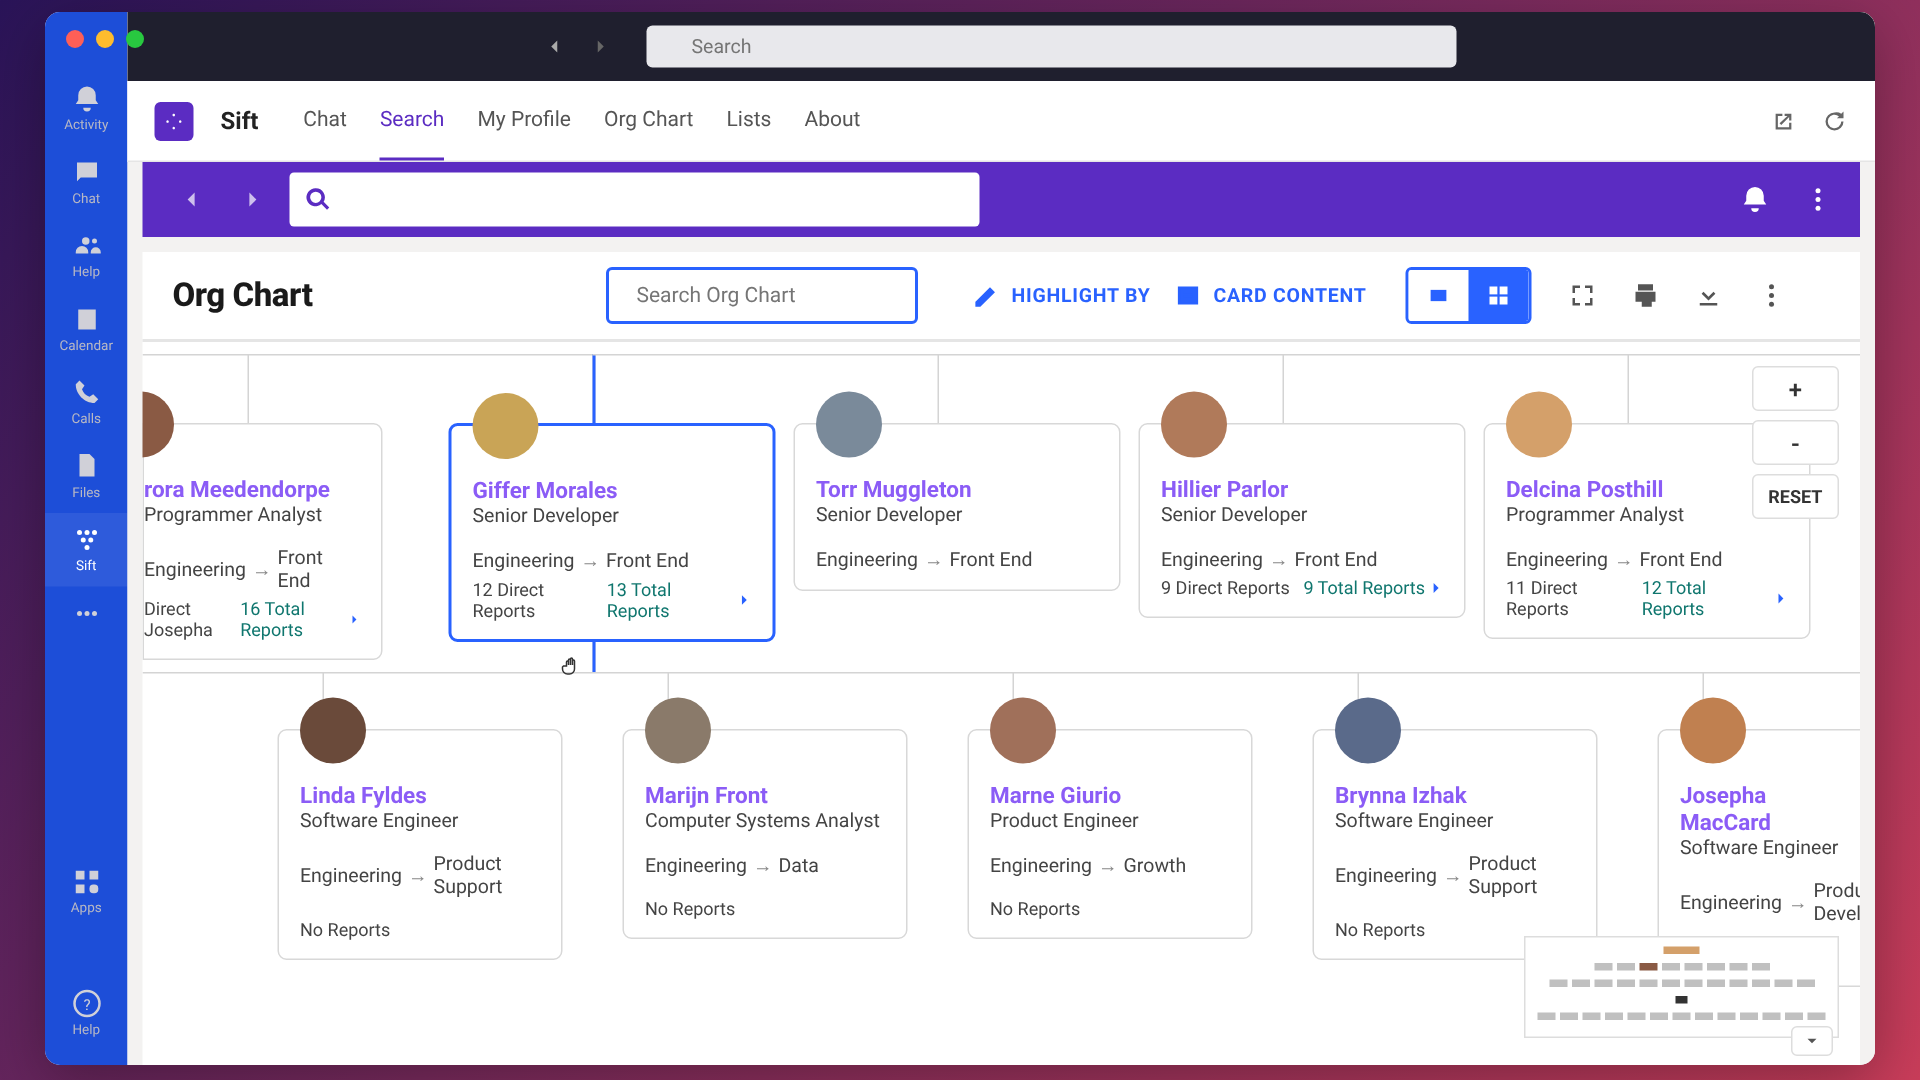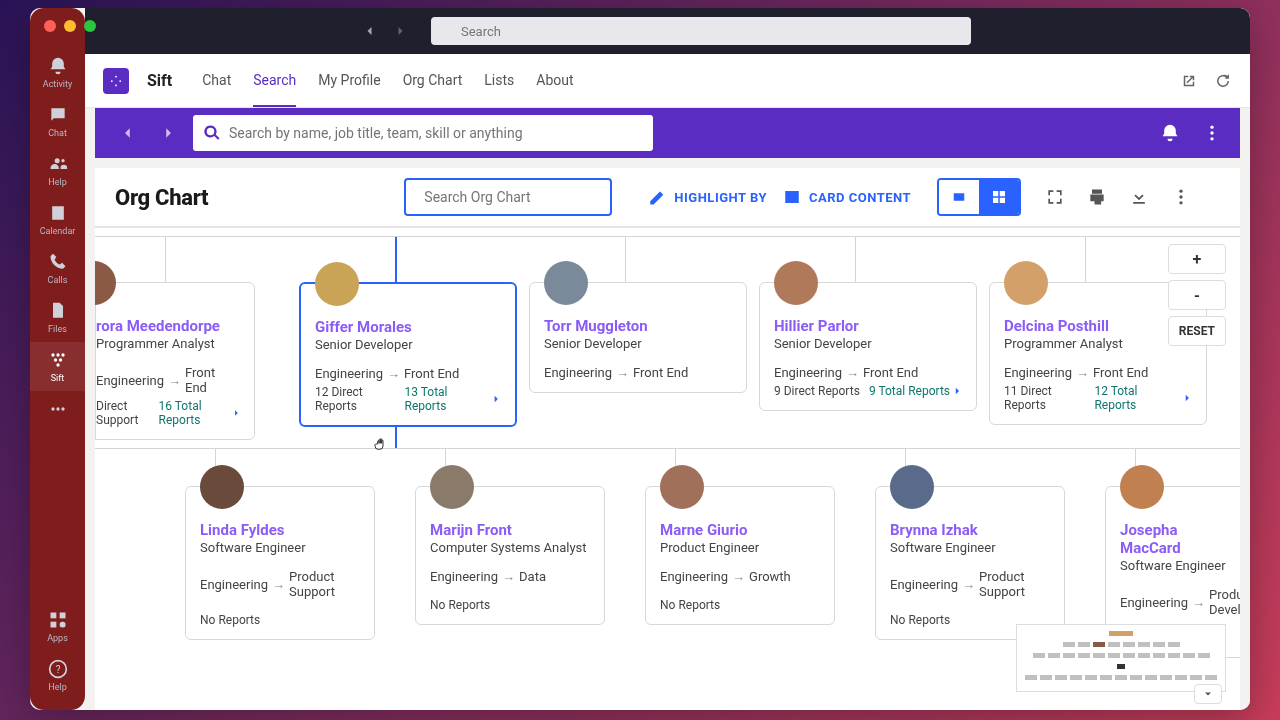--- a/index.html
+++ b/index.html
@@ -3,27 +3,27 @@
 <meta charset="utf-8">
 <style>
 * { margin: 0; padding: 0; box-sizing: border-box; font-family: -apple-system, BlinkMacSystemFont, "Segoe UI", Roboto, sans-serif; }
 body { width: 1280px; height: 720px; overflow: hidden; background: linear-gradient(135deg, #2a1458 0%, #7a2b5e 50%, #c93d5a 100%); position: relative; }
 .window { position: absolute; top: 8px; left: 30px; right: 30px; bottom: 10px; background: #f5f5f5; border-radius: 10px; overflow: hidden; box-shadow: 0 10px 40px rgba(0,0,0,0.3); display: flex; }
 .traffic-lights { position: absolute; top: 12px; left: 14px; display: flex; gap: 8px; z-index: 100; }
 .traffic-lights span { width: 12px; height: 12px; border-radius: 50%; display: block; }
 .tl-red { background: #ff5f57; }
 .tl-yellow { background: #febc2e; }
 .tl-green { background: #28c840; }
-.left-rail { width: 55px; background: #7f1d1d; display: flex; flex-direction: column; align-items: center; padding-top: 40px; color: #d0d0d8; border-radius: 14px; }
+.left-rail { width: 55px; background: #1d4ed8; display: flex; flex-direction: column; align-items: center; padding-top: 40px; color: #d0d0d8; }
 .rail-item { display: flex; flex-direction: column; align-items: center; gap: 3px; padding: 8px 0; width: 100%; cursor: pointer; font-size: 9px; color: #b8b8c4; }
 .rail-item svg { width: 20px; height: 20px; fill: #d0d0d8; }
 .rail-item.active { color: #fff; }
 .rail-item.active svg { fill: #fff; }
 .rail-item.selected { background: rgba(255,255,255,0.08); }
-.rail-bottom { margin-top: auto; padding-bottom: 10px; display: flex; flex-direction: column; align-items: flex-start; width: 100%; }
+.rail-bottom { margin-top: auto; padding-bottom: 10px; display: flex; flex-direction: column; align-items: flex-start; width: 100%; gap: 32px; }
 .main-col { flex: 1; display: flex; flex-direction: column; background: #f3f2f1; }
 .titlebar { height: 46px; background: #1f1f2e; display: flex; align-items: center; padding: 0 12px; gap: 10px; }
 .nav-arrows { display: flex; gap: 4px; margin-left: 260px; }
 .nav-arrows button { width: 26px; height: 26px; background: transparent; border: none; color: #888; cursor: pointer; border-radius: 4px; display:flex;align-items:center;justify-content:center;}
 .top-search { flex: none; width: 540px; height: 28px; background: #e8e8ec; border: none; border-radius: 4px; padding: 0 10px 0 30px; font-size: 13px; color: #333; position: relative; margin-left: 8px;}
 .top-search-wrap{position:relative;}
 .top-search-wrap svg{position:absolute;left:8px;top:7px;width:14px;height:14px;fill:#666;}
 .app-header { height: 54px; background: #fff; display: flex; align-items: center; padding: 0 18px; gap: 18px; border-bottom: 1px solid #e5e5e5; }
 .app-logo { width: 26px; height: 26px; background: #5b2cc2; border-radius: 4px; display: flex; align-items: center; justify-content: center; color:#fff; font-size:14px;}
 .app-name { font-weight: 700; font-size: 16px; color: #222; margin-right: 12px; }
@@ -215,21 +215,20 @@
         </div>
       <div class="parrow">
           <svg width="14" height="14" viewBox="0 0 24 24" fill="rgba(255,255,255,0.7)">
             <path d="M9 4l8 8-8 8"></path>
           </svg>
         </div>
       <div class="purple-search">
         <svg viewBox="0 0 24 24">
             <path d="M10 2a8 8 0 105 14l5 5 2-2-5-5A8 8 0 0010 2zm0 3a5 5 0 110 10 5 5 0 010-10z"></path>
           </svg>
-        <input placeholder="Search by name, job title, team, skill or anything" style="">
       </div>
       <div class="purple-right">
         <svg viewBox="0 0 24 24">
             <path d="M12 2a7 7 0 00-7 7v4l-2 3h18l-2-3V9a7 7 0 00-7-7zm0 20a3 3 0 003-3H9a3 3 0 003 3z"></path>
           </svg>
         <svg viewBox="0 0 24 24">
             <circle cx="12" cy="5" r="2"></circle>
             <circle cx="12" cy="12" r="2"></circle>
             <circle cx="12" cy="19" r="2"></circle>
           </svg>
@@ -314,21 +313,21 @@
         <button class="reset">RESET</button>
       </div>
 
       <div id="row1">
           <div class="card cut" style="top: 54px; left: 0px; width: 160px; border-top-left-radius: 0px; border-bottom-left-radius: 0px;">
     <div class="avatar" style="background:#8a5a44;"></div>
     <div class="name">rora Meedendorpe</div>
     <div class="role">Programmer Analyst</div>
     <div class="dept">Engineering <span class="arrow-sep">→</span> Front End</div>
     <div class="reports">
-      <span class="direct">Direct Support</span>
+      <span class="direct">Direct Josepha</span>
       <span class="total">16 Total Reports <svg width="10" height="10" viewBox="0 0 24 24" fill="#2962ff">
                   <path d="M9 4l8 8-8 8"></path>
                 </svg></span>
     </div>
           </div>
           <div class="card selected" style="top: 54px; left: 204px;">
     <div class="avatar" style="background:#c9a456;"></div>
     <div class="name">Giffer Morales</div>
     <div class="role">Senior Developer</div>
     <div class="dept">Engineering <span class="arrow-sep">→</span> Front End</div>

